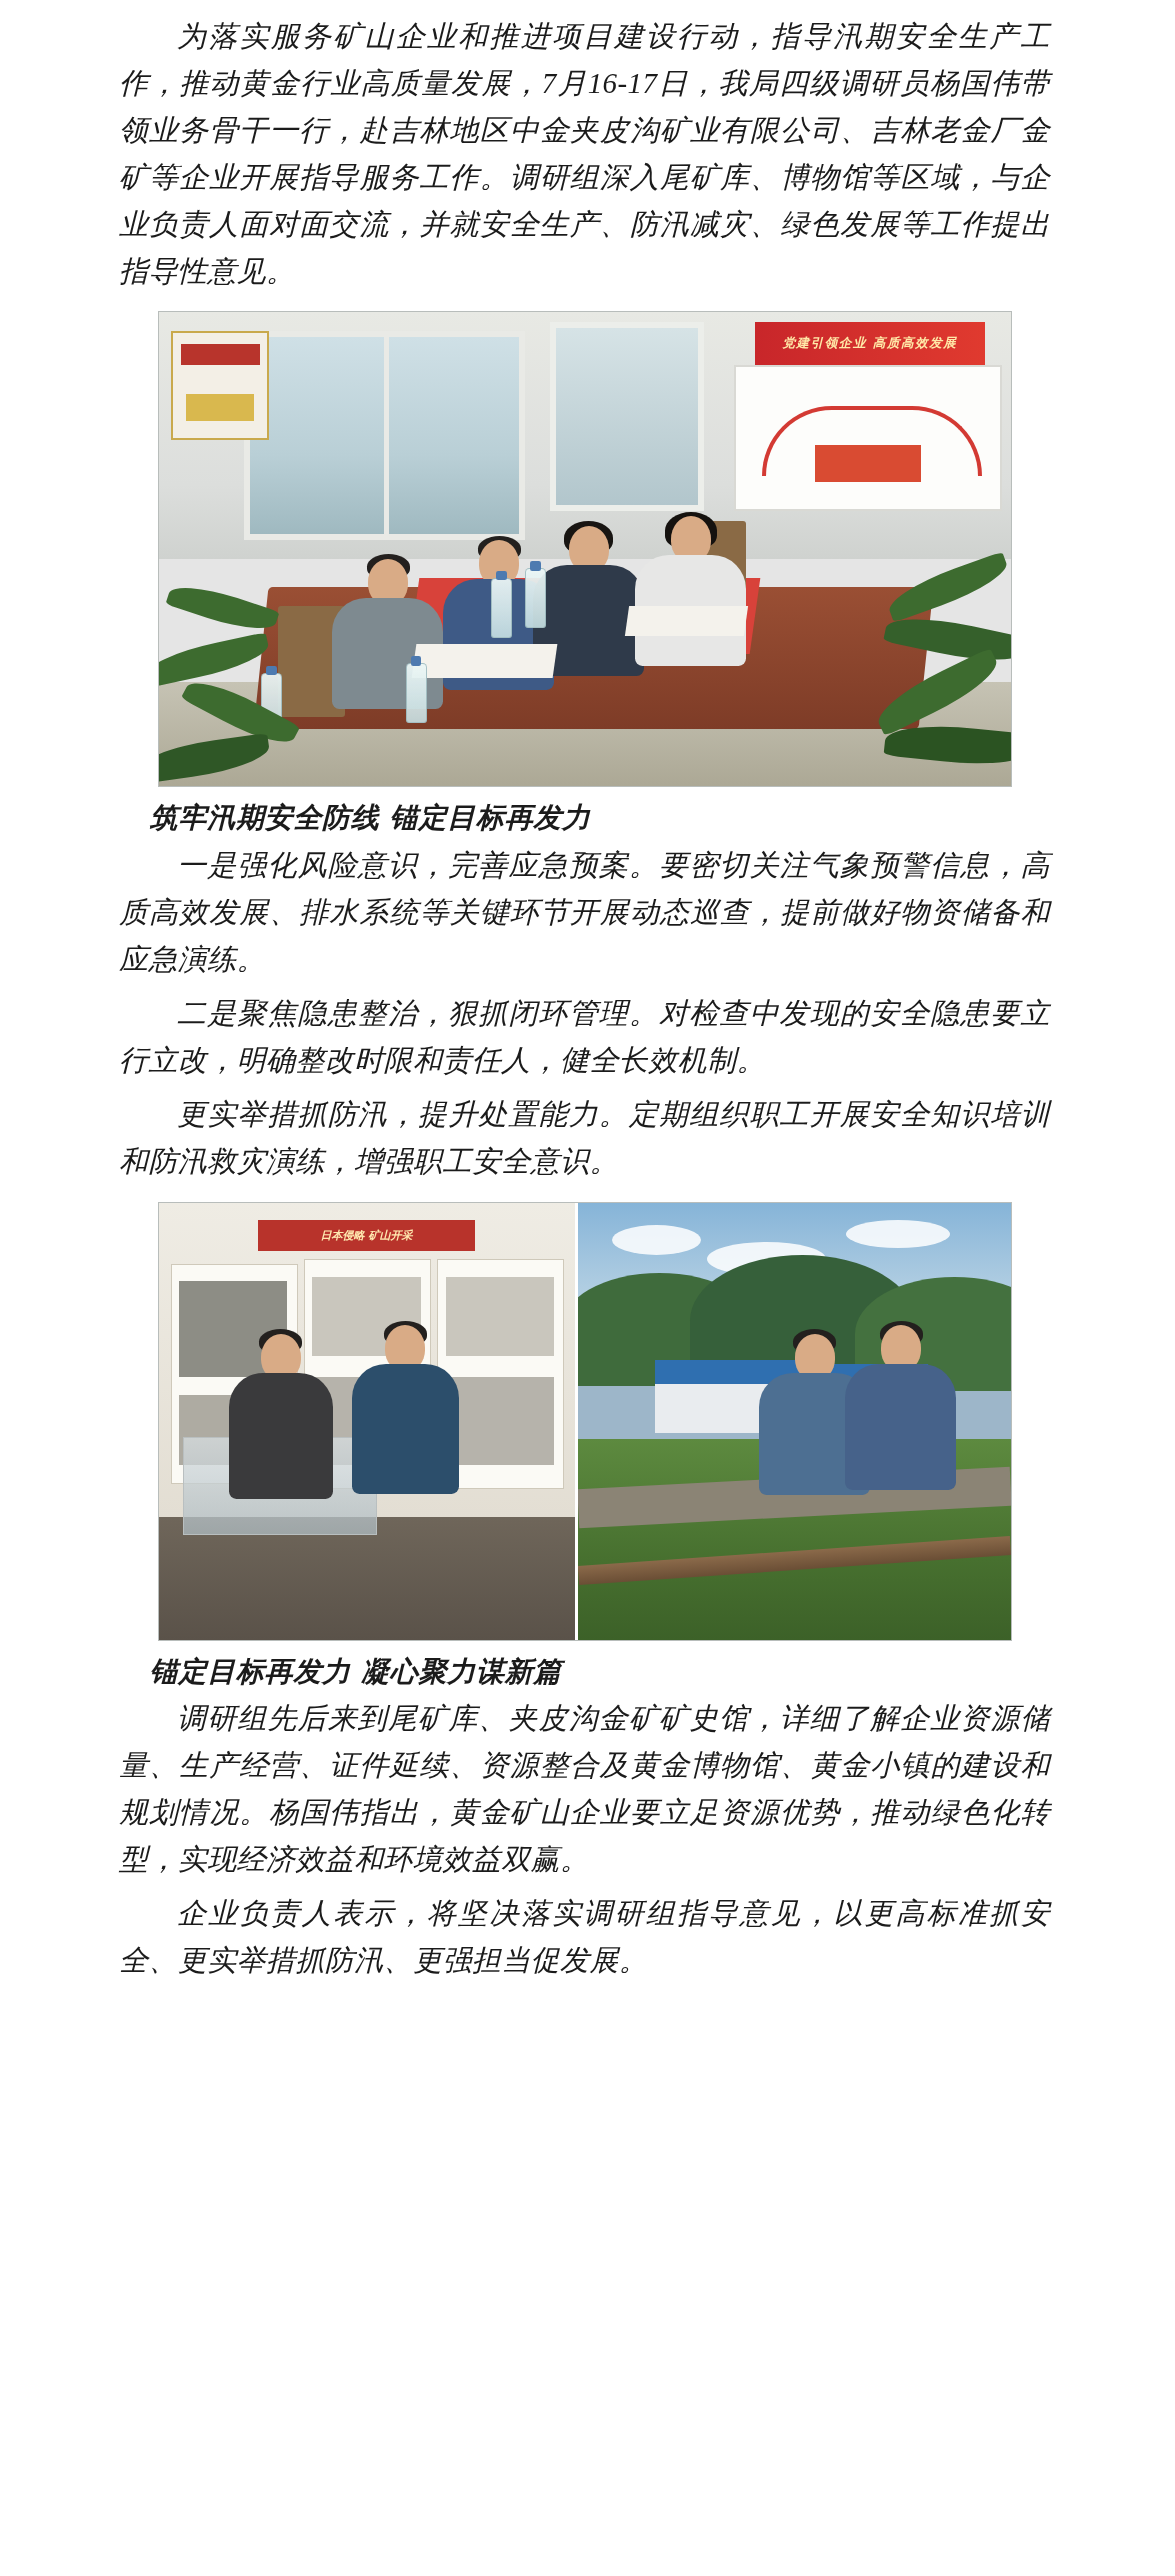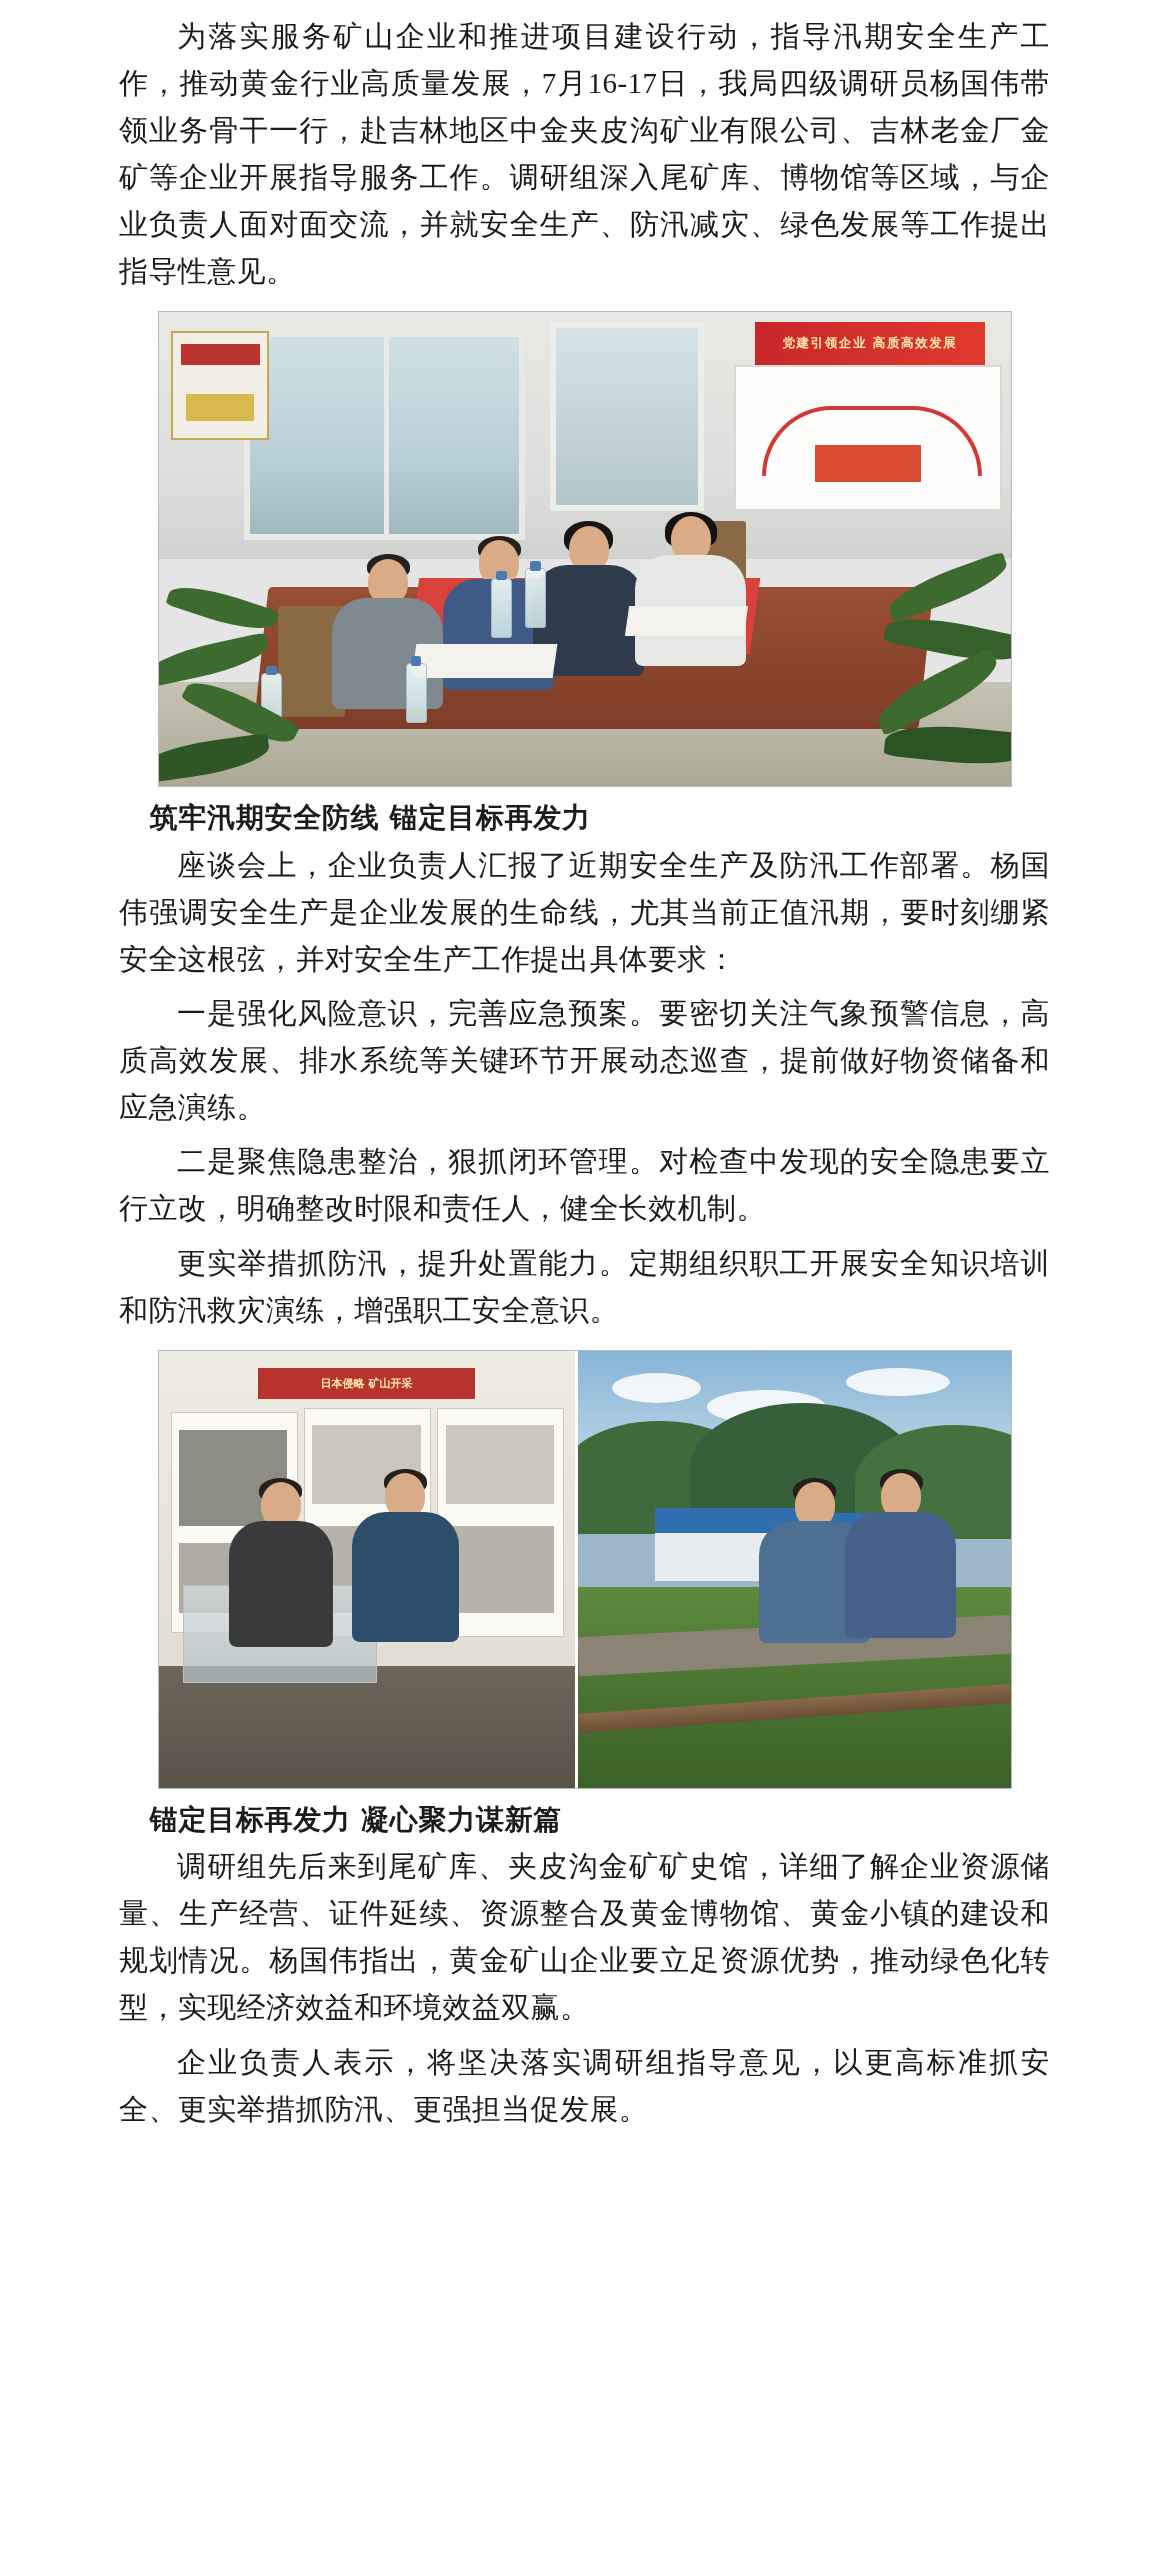--- a/index.html
+++ b/index.html
@@ -16,20 +16,21 @@
     min-height: 2576px;
     margin: 0 auto;
     padding: 0;
     box-sizing: border-box;
     background: #ffffff;
     position: relative;
   }
   .content {
     padding: 13.3px 126px 30px 119px;
     box-sizing: border-box;
+    font-style: italic;
   }
   p.para {
     font-size: 29px;
     line-height: 1.62;
     margin: 0 0 7.4px 0;
     text-align: justify;
     text-justify: inter-ideograph;
     text-indent: 2em;
     letter-spacing: 0.4px;
     font-family: "Liberation Serif", "DejaVu Serif", serif;
@@ -321,21 +322,20 @@
           <div class="leaf" style="right:15px; top:7.4px;  width:126px; height:30px; transform:rotate(-20deg);"></div>
           <div class="leaf" style="right:0px;  top:59px;  width:141px; height:33px; transform:rotate(12deg); background:#35602b;"></div>
           <div class="leaf" style="right:22px; top:111px; width:133px; height:34px; transform:rotate(-26deg);"></div>
           <div class="leaf" style="right:-7.4px;top:163px; width:148px; height:36px; transform:rotate(6deg); background:#2b5322;"></div>
         </div>
       </div>
     </div>
 
     <h2 class="subhead">筑牢汛期安全防线  锚定目标再发力</h2>
 
-    <p class="para">座谈会上，企业负责人汇报了近期安全生产及防汛工作部署。杨国伟强调安全生产是企业发展的生命线，尤其当前正值汛期，要时刻绷紧安全这根弦，并对安全生产工作提出具体要求：</p>
     <p class="para">一是强化风险意识，完善应急预案。要密切关注气象预警信息，高质高效发展、排水系统等关键环节开展动态巡查，提前做好物资储备和应急演练。</p>
     <p class="para">二是聚焦隐患整治，狠抓闭环管理。对检查中发现的安全隐患要立行立改，明确整改时限和责任人，健全长效机制。</p>
     <p class="para">更实举措抓防汛，提升处置能力。定期组织职工开展安全知识培训和防汛救灾演练，增强职工安全意识。</p>
 
     <div class="figure">
       <div class="fig2">
 
         <div class="half f2a">
           <div class="f2a-wall"></div>
           <div class="f2a-redband">日本侵略 矿山开采</div>

